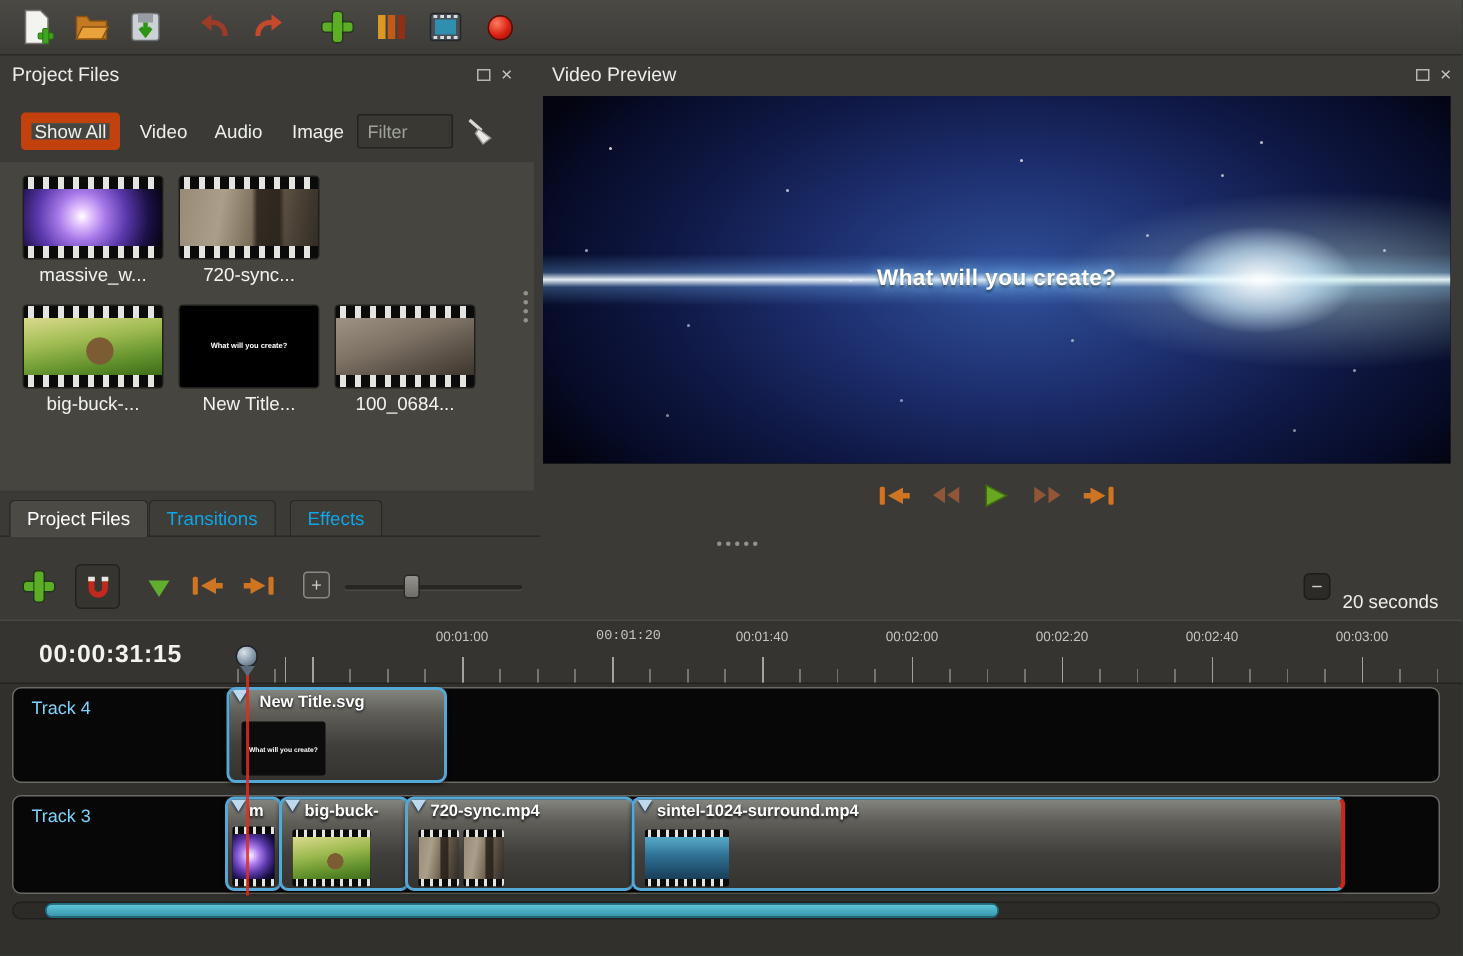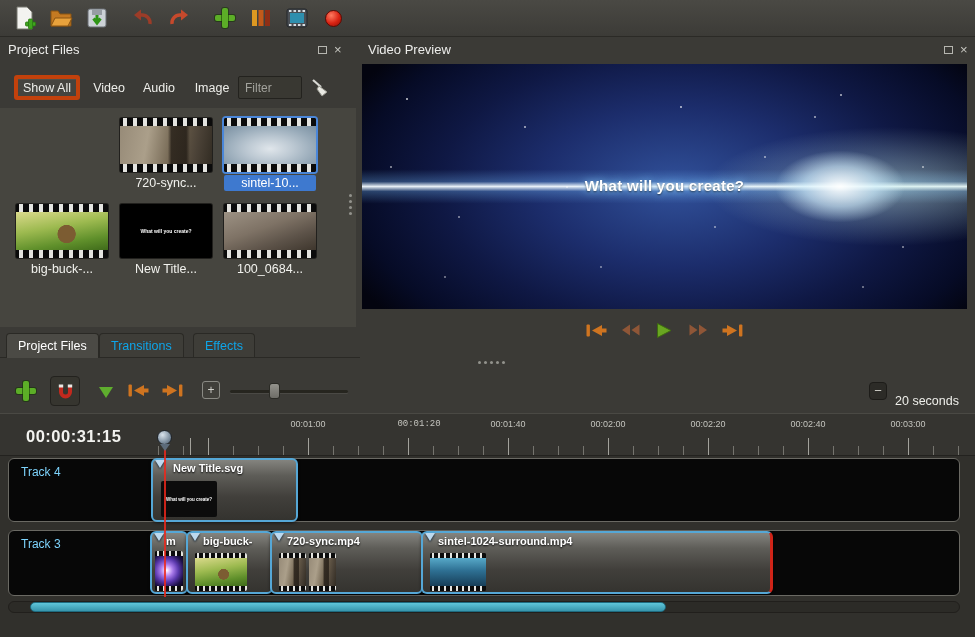--- a/index.html
+++ b/index.html
@@ -19,21 +19,21 @@
 
   
   .panel-title { position:absolute; font-size:13px; color:#ececea; }
   .hicon-box { display:inline-block; width:9px; height:8px; border:1px solid #b6b6b0; }
   .hicon-x { font-size:13px; line-height:9px; color:#c6c6c0; }
   .hicons { position:absolute; display:flex; gap:7px; align-items:center; }
 
   
   .flt-btn { position:absolute; top:75px; height:25px; font-size:12.5px; color:#eeeeea;
     display:flex; align-items:center; justify-content:center; }
-  .flt-btn.boxed { background:#45443f; border:4px solid #c2410c; border-radius:3px;
+  .flt-btn.boxed { background:#45443f; border:7px solid #c2410c; border-radius:3px;
     box-shadow:inset 0 1px 0 rgba(255,255,255,.06);text-align:right; }
   #filter-input { position:absolute; left:238px; top:76px; width:64px; height:23px;
     background:#393832; border:1px solid #23221e; border-radius:2px; color:#d8d8d4;
     font-size:12px; padding:0 6px; font-family:"Liberation Sans",sans-serif; }
   #filter-input::placeholder { color:#a2a29c; }
 
   #files-area { position:absolute; left:0; top:108px; width:356px; height:219px; background:#46453f; }
   .fitem { position:absolute; width:92px; }
   .fthumb { position:relative; width:92px; height:54px; background:#0c0c0c; border-radius:2px;
     box-shadow:0 0 0 1px #21201d; overflow:hidden; }
@@ -235,31 +235,31 @@
   <input id="filter-input" placeholder="Filter" style="">
   <div class="ttl-btn" style="left:308px; top:76px; width:24px; height:24px;">
     <svg width="20" height="20" viewBox="0 0 20 20">
       <line x1="3" y1="2" x2="11" y2="9" stroke="#d9d9d4" stroke-width="2.2"></line>
       <path d="M9 8 l8 6 -5 4 -5 -7 z" fill="#e9e9e3" stroke="#9a9a92"></path>
     </svg>
   </div>
 
   <div id="files-area">
 
+    <div class="fitem" style="left:16px; top:10px;">
+      <div class="fthumb film">
+          <div class="img i-massive"></div>
+        </div>
+      <div class="fname">massive_w...</div>
+    </div>
     <div class="fitem" style="left:120px; top:10px;">
       <div class="fthumb film">
           <div class="img i-720"></div>
         </div>
       <div class="fname">720-sync...</div>
-    </div>
-    <div class="fitem sel" style="left:224px; top:10px;">
-      <div class="fthumb film">
-          <div class="img i-sintel"></div>
-        </div>
-      <div class="fname">sintel-10...</div>
     </div>
 
     <div class="fitem" style="left:16px; top:96px;">
       <div class="fthumb film">
           <div class="img i-bigbuck"></div>
         </div>
       <div class="fname">big-buck-...</div>
     </div>
     <div class="fitem" style="left:120px; top:96px;">
       <div class="fthumb plain">
@@ -409,21 +409,21 @@
     <span class="cmenu"></span>
     <span class="ctitle" style="left:15px;">720-sync.mp4</span>
     <div class="cthumb film-sm" style="left:7px; top:20px; width:27px; height:38px;">
       <div class="img i-720"></div>
     </div>
     <div class="cthumb film-sm" style="left:37px; top:20px; width:27px; height:38px;">
       <div class="img i-720"></div>
     </div>
   </div>
 
-  <div class="clip" id="clip-sintel" style="left:421px; top:531px; width:352px; height:63px;">
+  <div class="clip" id="clip-sintel" style="left:421px; top:531px; width:476px; height:63px;">
     <span class="cmenu"></span>
     <span class="ctitle" style="left:15px;">sintel-1024-surround.mp4</span>
     <div class="cthumb film-sm" style="left:7px; top:20px; width:56px; height:38px;">
       <div class="img i-sintel-clip"></div>
     </div>
   </div>
 
   <div id="hscroll-track"></div>
   <div id="hscroll-thumb"></div>
 

